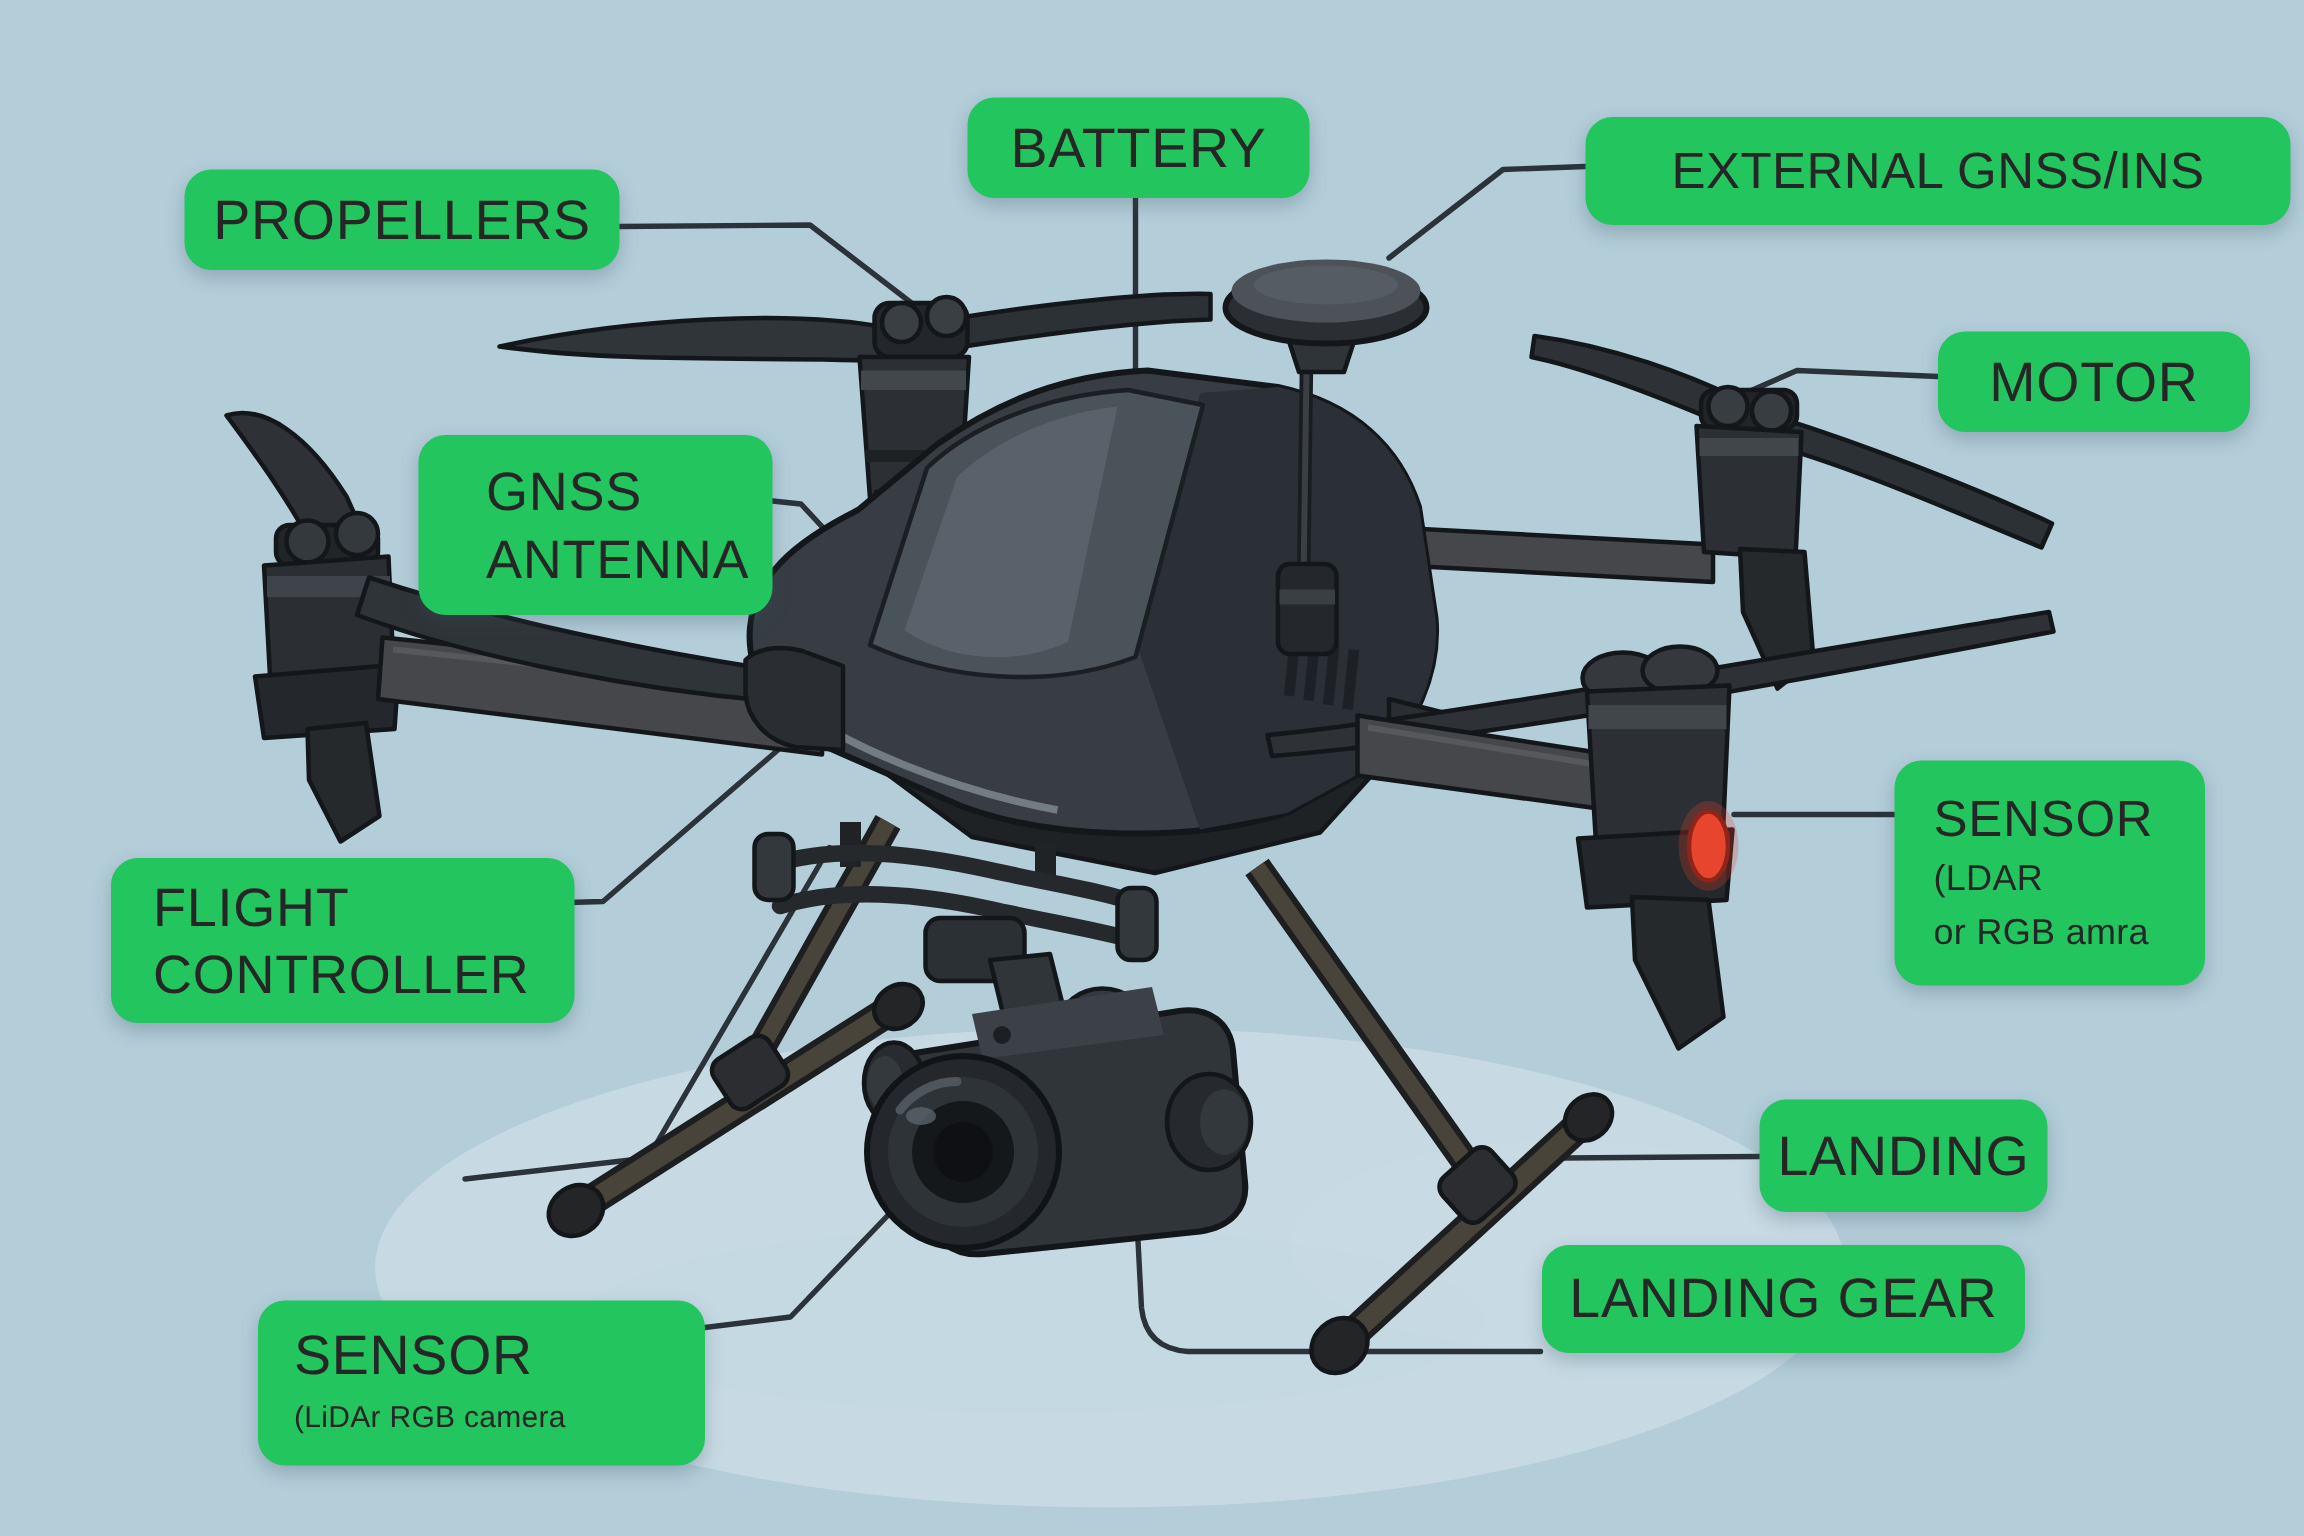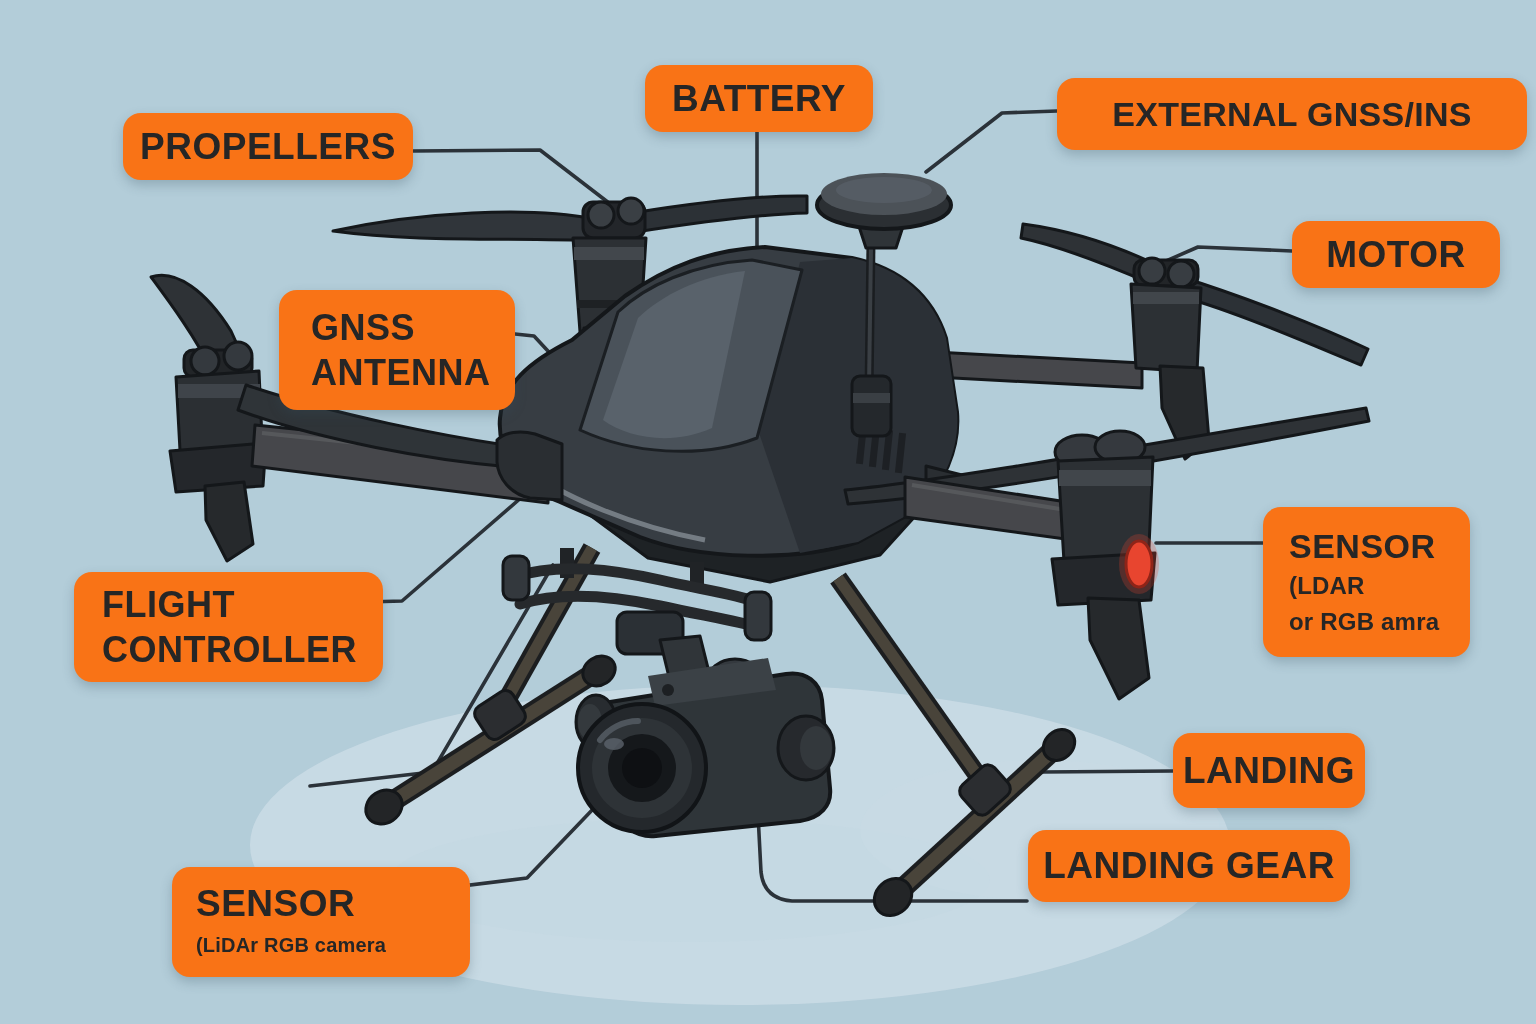--- a/index.html
+++ b/index.html
@@ -4,37 +4,37 @@
 <style>
   html,body{margin:0;padding:0;background:#8fa7b3;}
   #stage{
     position:relative;width:1536px;height:1024px;overflow:hidden;
     background:#b3cdd9;
     font-family:"Liberation Sans", sans-serif;
   }
   #drone-svg{position:absolute;left:0;top:0;width:1536px;height:1024px;}
   .label{
     position:absolute;
-    background:#f97316;
+    background:#22c55e;
     border-radius:18px;
     box-shadow:0 5px 12px rgba(55,80,95,.28);
     color:#262626;
-    font-weight:bold;
+    font-weight:normal;
     display:flex;
     white-space:nowrap;
     box-sizing:border-box;
   }
   .center{align-items:center;justify-content:center;}
   .multi{flex-direction:column;justify-content:center;align-items:flex-start;}
   .fs-main{font-size:37px;letter-spacing:.5px;}
   .l-propellers{left:123px;top:113px;width:290px;height:67px;}
   .l-battery{left:645px;top:65px;width:228px;height:67px;}
   .l-external{left:1057px;top:78px;width:470px;height:72px;font-size:34px;letter-spacing:.3px;}
   .l-motor-right{left:1292px;top:221px;width:208px;height:67px;}
-  .l-gnss{left:279px;top:290px;width:236px;height:120px;padding-left:32px;}
+  .l-gnss{left:279px;top:290px;width:236px;height:120px;padding-left:45px;}
   .l-gnss span{font-size:36px;line-height:45px;letter-spacing:.5px;}
   .l-flight{left:58px;top:572px;width:309px;height:110px;padding-left:28px;margin-left:16px;}
   .l-flight span{font-size:36px;line-height:45px;letter-spacing:.5px;}
   .l-sensor-right{left:1263px;top:507px;width:207px;height:150px;padding-left:26px;}
   .l-sensor-right .t{font-size:34px;line-height:44px;letter-spacing:.5px;}
   .l-sensor-right .s{font-size:24px;line-height:36px;letter-spacing:.2px;}
   .l-motcr{left:127px;top:753px;width:183px;height:69px;}
   .l-sensor-left{left:172px;top:867px;width:298px;height:110px;padding-left:24px;}
   .l-sensor-left .t{font-size:37px;line-height:46px;letter-spacing:.5px;}
   .l-sensor-left .s{font-size:20px;line-height:36px;letter-spacing:.2px;}

